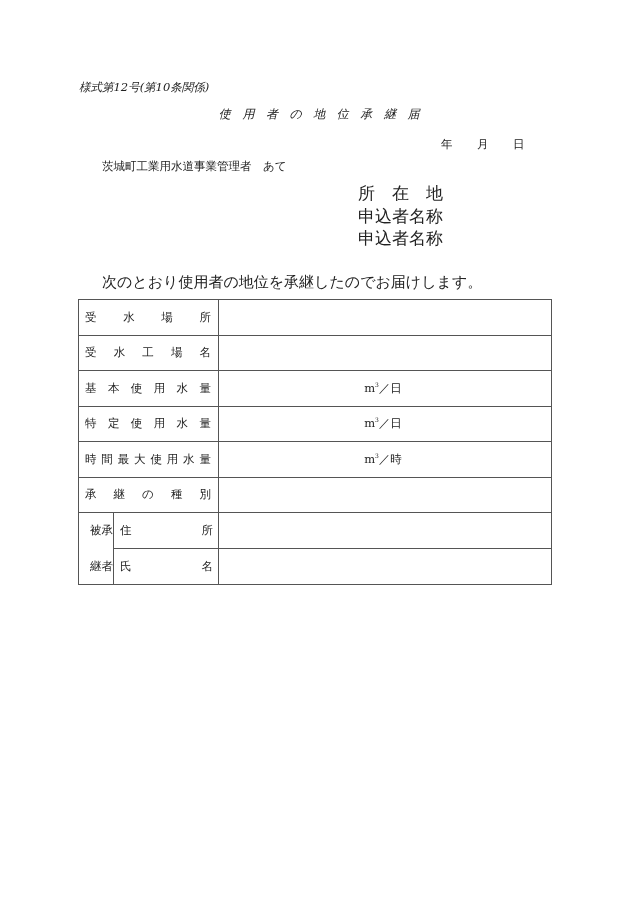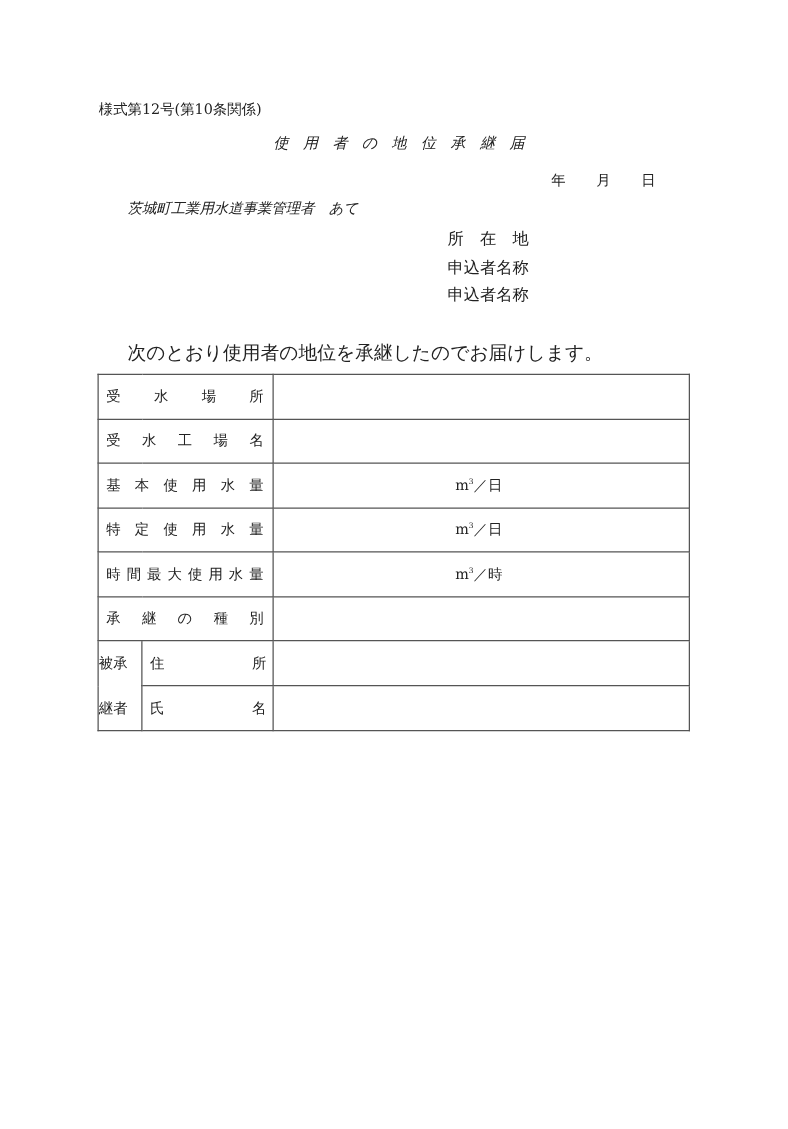--- a/index.html
+++ b/index.html
@@ -1,33 +1,33 @@
 <!DOCTYPE html>
 <html><head>
 <meta charset="utf-8">
 <style>
   html, body { margin:0; padding:0; background:#ffffff; }
   body { width:630px; height:903px; position:relative; overflow:hidden;
          font-family:"DejaVu Serif","Liberation Serif",serif; color:#222; }
   .abs { position:absolute; white-space:nowrap; }
-  .form-id { left:79px; top:80px; font-size:11.5px; }
+  .form-id { left:79px; top:80px; font-size:11.5px;font-style:italic; }
   .title { left:213px; top:106px; font-size:12px; letter-spacing:0;font-style:italic; }
   .title span { display:inline-block; width:23.6px; text-align:center; }
   .date { left:441px; top:137px; font-size:11.5px;text-decoration:underline; }
   .date span { display:inline-block; width:36px; }
-  .addressee { left:102px; top:159px; font-size:11.5px;font-style:italic; }
-  .appl { left:358px; font-size:13px;font-family:Liberation Mono, monospace; }
+  .addressee { left:102px; top:159px; font-size:11.5px; }
+  .appl { left:358px; font-size:17px;font-family:Liberation Mono, monospace; }
   .body-text { left:102px; top:273px; font-size:15px; }
 
   table.form { position:absolute; left:78px; top:299px; width:474px;
                border-collapse:collapse; font-size:11.5px; }
   table.form td { border:1px solid #555; height:34.5px; padding:0; }
   .lbl { width:139px; }
   .lbl-inner { display:flex; justify-content:space-between; padding:0 5px 0 6px; }
-  .sub-head { width:34px; text-align:left; line-height:35px; }
+  .sub-head { width:34px; text-align:right; line-height:35px; }
   .sub-head div { height:35.5px; line-height:35.5px; }
   .sub-lbl { width:104px; }
   .sub-lbl .lbl-inner { padding:0 5px 0 6px; }
   .val { text-align:center; }
   .unit { display:inline-block; margin-left:-4px; }
   sup { font-size:6px; }
 </style>
 </head>
 <body>
 

